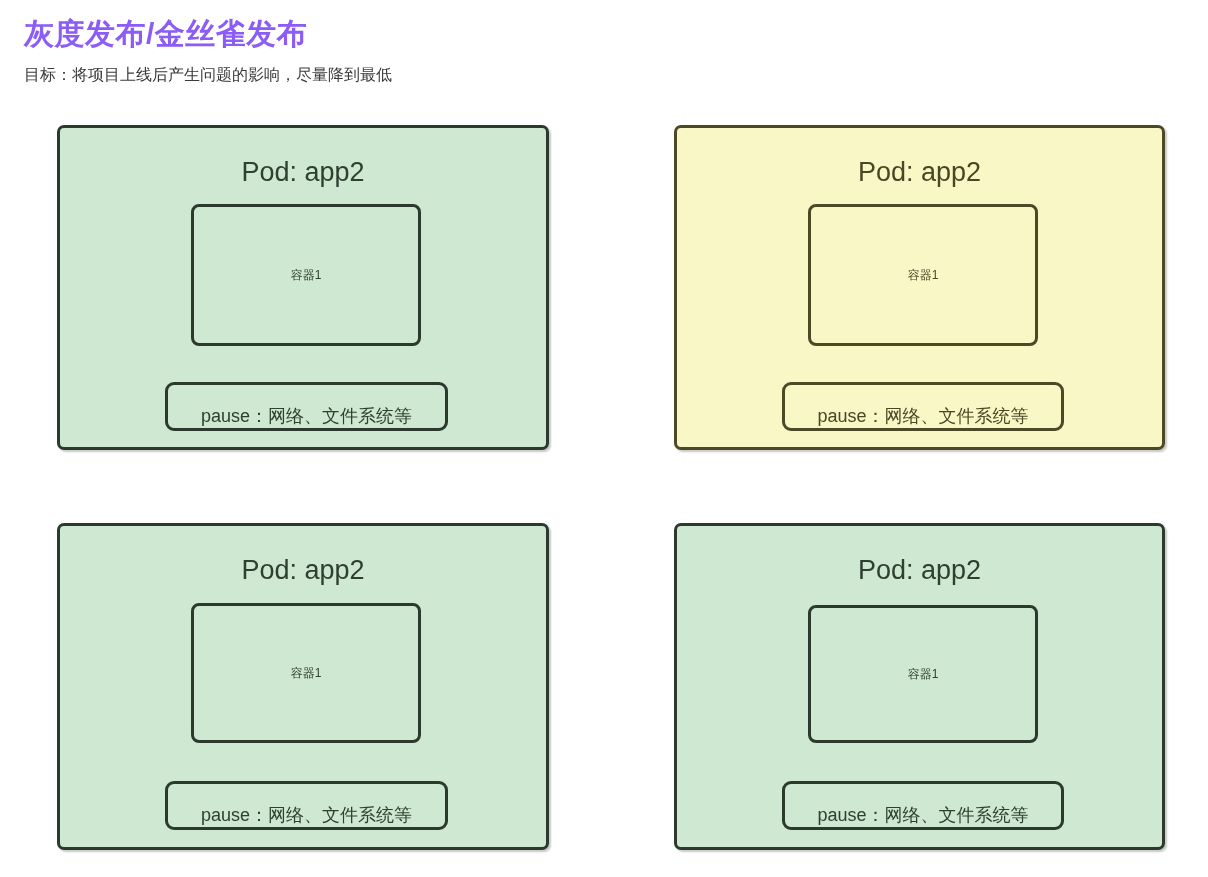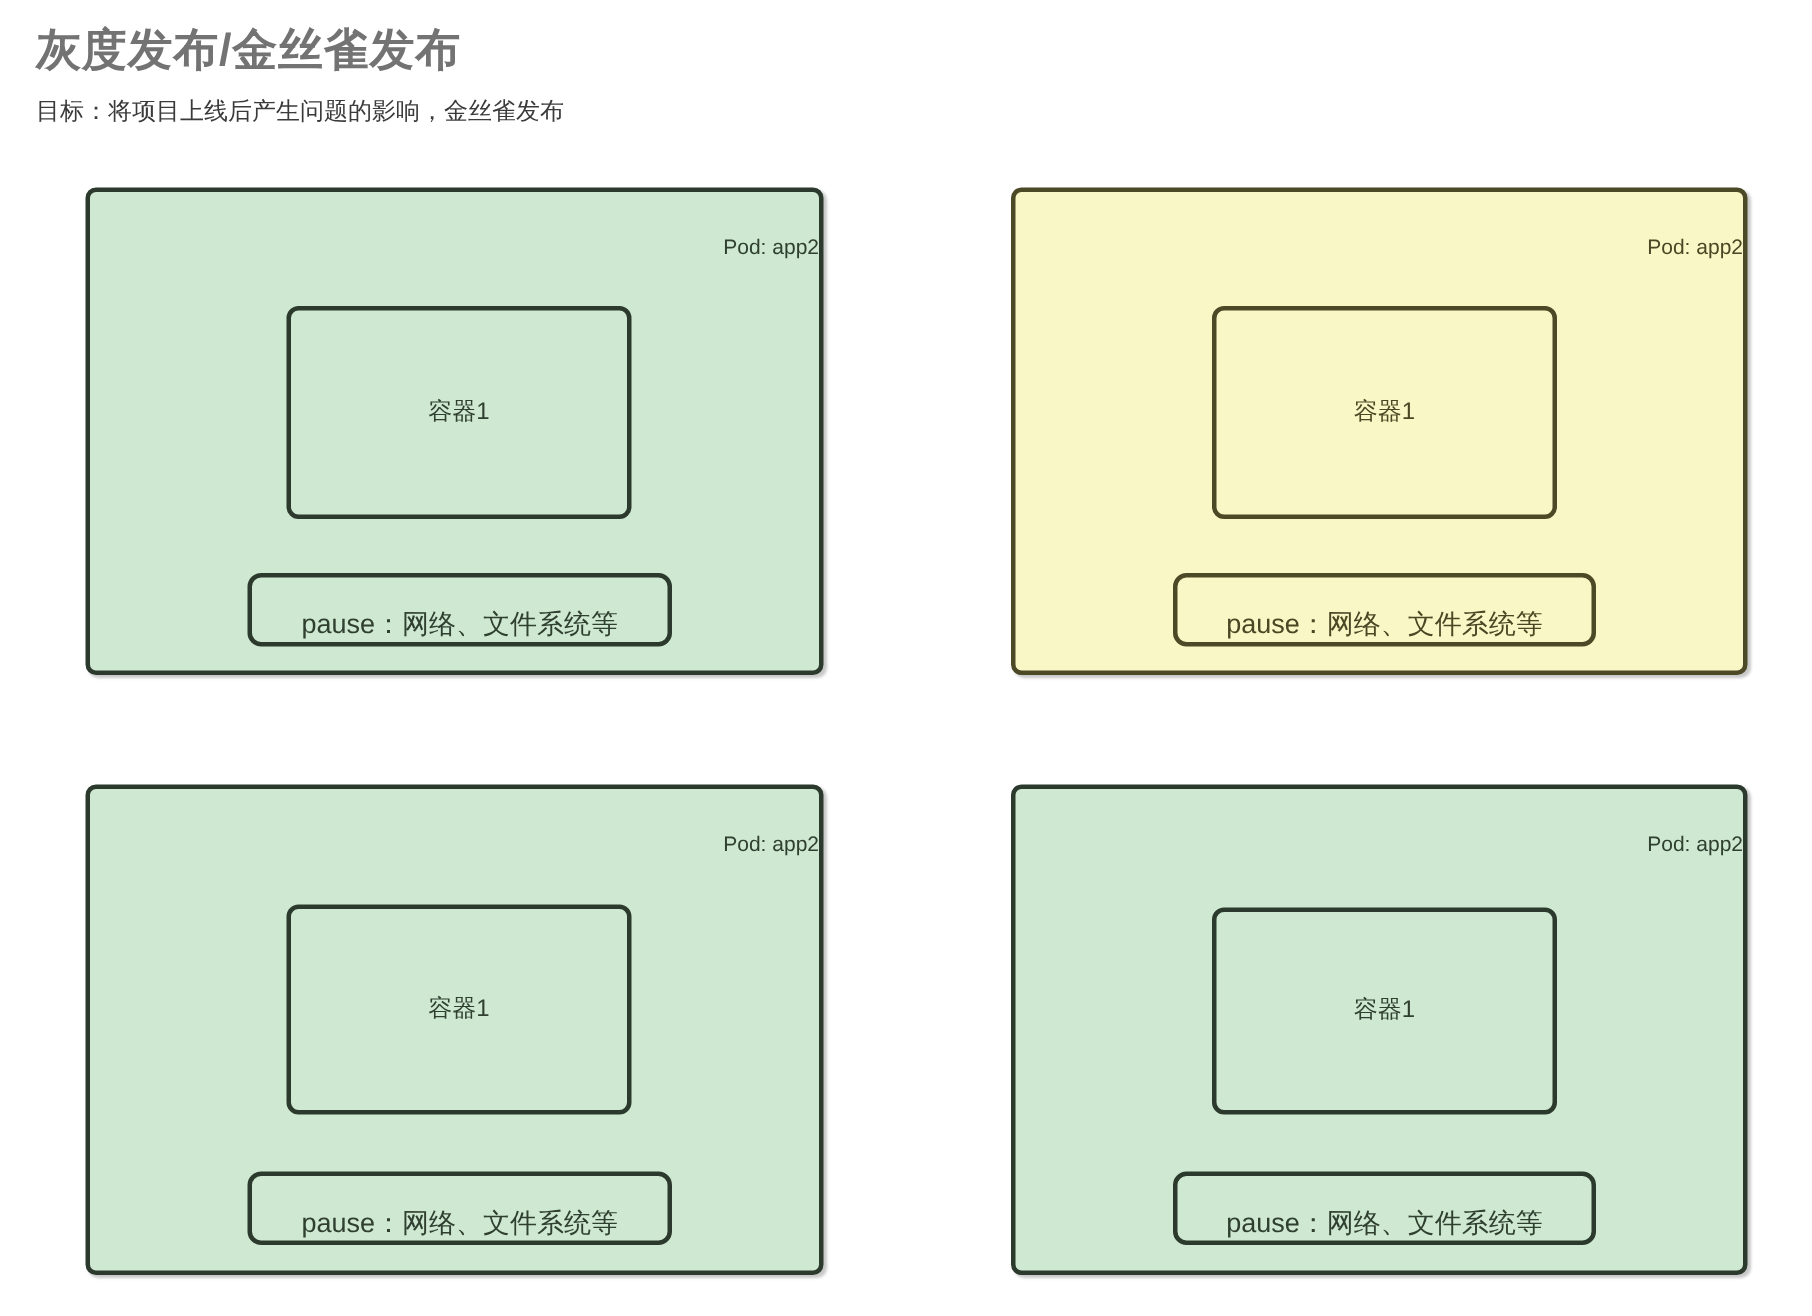--- a/index.html
+++ b/index.html
@@ -20,21 +20,21 @@
   #header {
     position: absolute;
     left: 24px;
     top: 14px;
     width: 1100px;
   }
   #page-title {
     font-size: 30px;
     font-weight: bold;
     letter-spacing: 0.5px;
-    color: #737373;
+    color: #8b5cf6;
     line-height: 1.35;
     margin: 0;
     white-space: nowrap;
   }
   #page-subtitle {
     font-size: 16px;
     font-weight: normal;
     color: #3a3a3a;
     margin: 0;
     padding-top: 9px;
@@ -76,22 +76,22 @@
   .pod-box.theme-yellow {
     background: #faf7c6;
     border-color: #4c4926;
   }
 
   .pod-label {
     position: absolute;
     left: 0;
     right: 0;
     top: 28px;
-    text-align: right;
-    font-size: 14px;
+    text-align: center;
+    font-size: 27px;
     line-height: 1.2;
   }
   .theme-green .pod-label { color: #2f3f30; }
   .theme-yellow .pod-label { color: #4a4724; }
 
   
   .container-box {
     position: absolute;
     box-sizing: border-box;
     border-width: 3px;
@@ -104,21 +104,21 @@
   }
   .theme-green .container-box { border-color: #2b3a2c; }
   .theme-yellow .container-box { border-color: #4c4926; }
 
   .pos-0 .container-box { left: 131px; top: 76px; width: 230px; height: 142px; }
   .pos-1 .container-box { left: 131px; top: 76px; width: 230px; height: 142px; }
   .pos-2 .container-box { left: 131px; top: 77px; width: 230px; height: 140px; }
   .pos-3 .container-box { left: 131px; top: 79px; width: 230px; height: 138px; }
 
   .container-label {
-    font-size: 16px;
+    font-size: 12px;
     line-height: 1.2;
   }
   .theme-green .container-label { color: #2f3f30; }
   .theme-yellow .container-label { color: #4a4724; }
 
   
   .pause-box {
     position: absolute;
     box-sizing: border-box;
     border-width: 3px;
@@ -143,21 +143,21 @@
     white-space: nowrap;
   }
   .theme-green .pause-label { color: #2f3f30; }
   .theme-yellow .pause-label { color: #4a4724; }
 </style>
 </head>
 <body>
 
 <div id="header">
   <h1 id="page-title">灰度发布/金丝雀发布</h1>
-  <p id="page-subtitle">目标：将项目上线后产生问题的影响，金丝雀发布</p>
+  <p id="page-subtitle">目标：将项目上线后产生问题的影响，尽量降到最低</p>
 </div>
 
 <div id="pod-grid">
 
   <div class="pod-box pos-0 theme-green">
     <div class="pod-label">Pod: app2</div>
     <div class="container-box">
       <span class="container-label">容器1</span>
     </div>
     <div class="pause-box">

